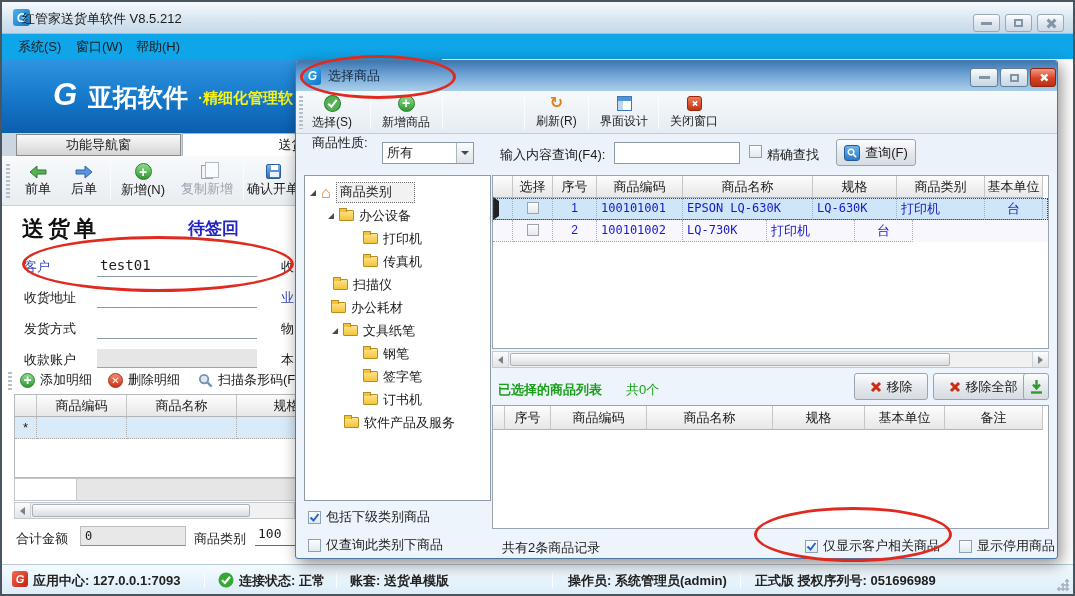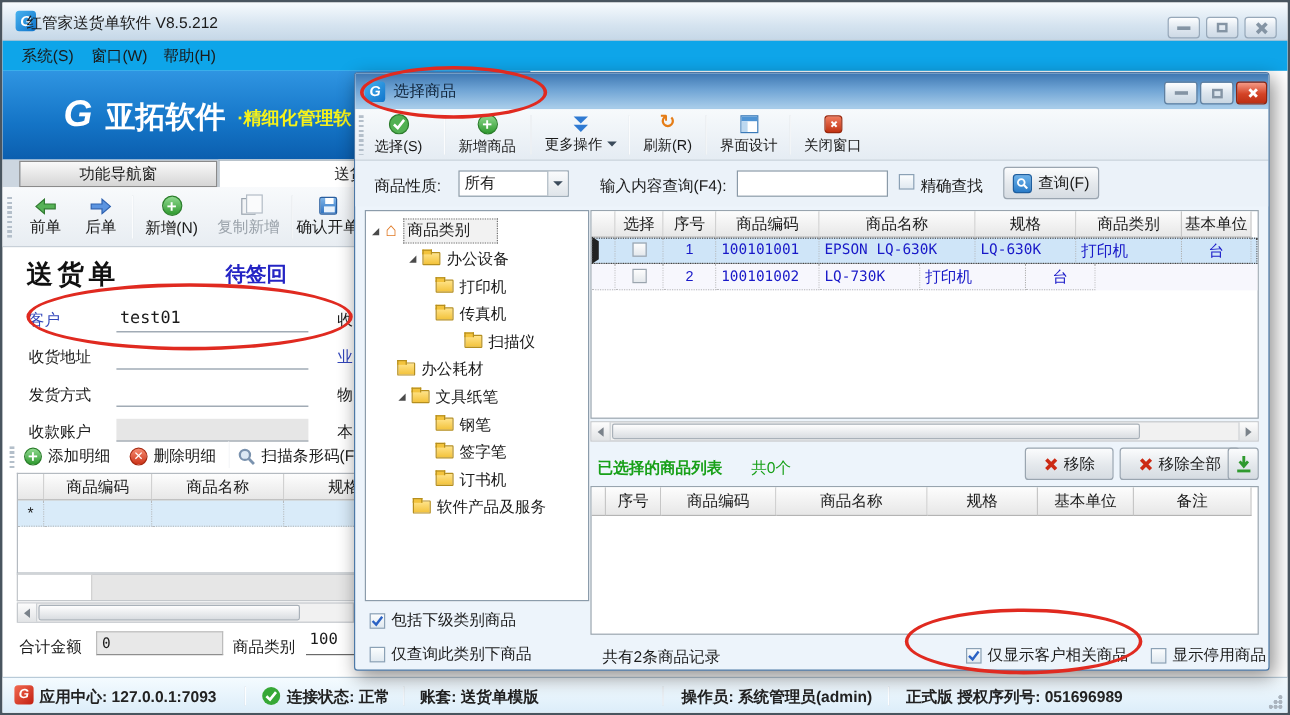--- a/index.html
+++ b/index.html
@@ -284,51 +284,41 @@
             <polyline points="4,8.2 7,11 12,4.6" fill="none" stroke="#fff" stroke-width="2"></polyline>
           </svg>
         <span>选择(S)</span>
       </div>
       <div class="tsep" style="left:74px;top:5px;height:33px"></div>
       <div class="tb" style="left:80px">
         <span class="ico-circle green plus">+</span>
         <span>新增商品</span>
       </div>
       <div class="tsep" style="left:146px;top:5px;height:33px"></div>
-      <div class="tb" style="left:152px">
-        <span style="display:flex;flex-direction:column;gap:1px">
-            <span class="chev"></span>
-            <span class="chev"></span>
-          </span>
-        <span style="display:flex;align-items:center;gap:4px">
-            <span>更多操作</span>
-            <span class="caret"></span>
-          </span>
-      </div>
       <div class="tsep" style="left:228px;top:5px;height:33px"></div>
       <div class="tb" style="left:234px">
         <span class="ico-refresh">↻</span>
         <span>刷新(R)</span>
       </div>
       <div class="tsep" style="left:292px;top:5px;height:33px"></div>
       <div class="tb" style="left:298px">
         <span class="ico-win"></span>
         <span>界面设计</span>
       </div>
       <div class="tsep" style="left:362px;top:5px;height:33px"></div>
       <div class="tb" style="left:368px">
         <span class="ico-xsq">
             <span class="glyph-x w" style="transform:scale(.55)"></span>
           </span>
         <span>关闭窗口</span>
       </div>
     </div>
 
     <div class="filter-row">
-      <span class="abs" style="left:16px;top:12px">商品性质:</span>
+      <span class="abs" style="left:16px;top:0">商品性质:</span>
       <div class="selectbox" style="left:86px;top:8px;width:92px">
         <span class="sb-val">所有</span>
         <span class="sb-caret">
             <span class="caret"></span>
           </span>
       </div>
       <span class="abs" style="left:204px;top:12px">输入内容查询(F4):</span>
       <input class="txtinput" style="left: 318px; top: 8px; width: 126px;" value="">
       <span class="chk" style="position:absolute;left:453px;top:11px"></span>
       <span class="abs" style="left:471px;top:12px">精确查找</span>
@@ -342,34 +332,34 @@
         <span>查询(F)</span>
       </div>
     </div>
 
     <div class="tree-panel">
       <div class="tnode" style="padding-left:5px;margin-top:5px">
         <span class="texp"></span>
         <span class="home">⌂</span>
         <span class="root-sel">商品类别</span>
       </div>
-      <div class="tnode" style="padding-left:36px">
+      <div class="tnode" style="padding-left:23px">
           <span class="texp"></span>
           <span class="folder"></span>
           <span>办公设备</span>
         </div>
       <div class="tnode" style="padding-left:58px">
           <span class="folder"></span>
           <span>打印机</span>
         </div>
       <div class="tnode" style="padding-left:58px">
           <span class="folder"></span>
           <span>传真机</span>
         </div>
-      <div class="tnode" style="padding-left:82px">
+      <div class="tnode" style="padding-left:28px">
           <span class="folder"></span>
           <span>扫描仪</span>
         </div>
       <div class="tnode" style="padding-left:26px">
           <span class="folder"></span>
           <span>办公耗材</span>
         </div>
       <div class="tnode" style="padding-left:27px">
           <span class="texp"></span>
           <span class="folder"></span>

